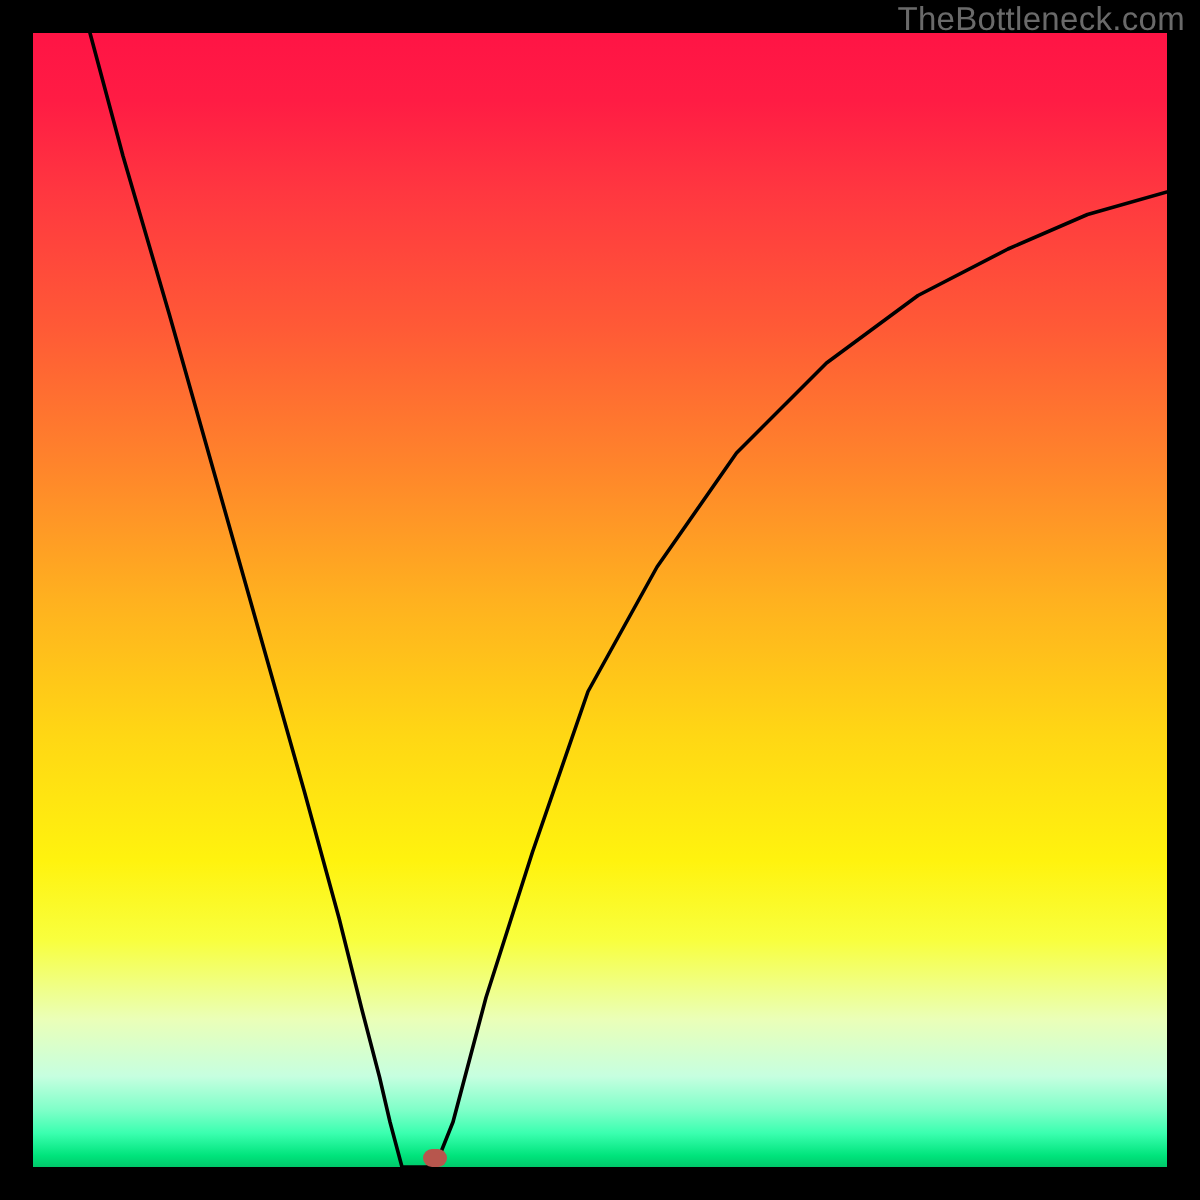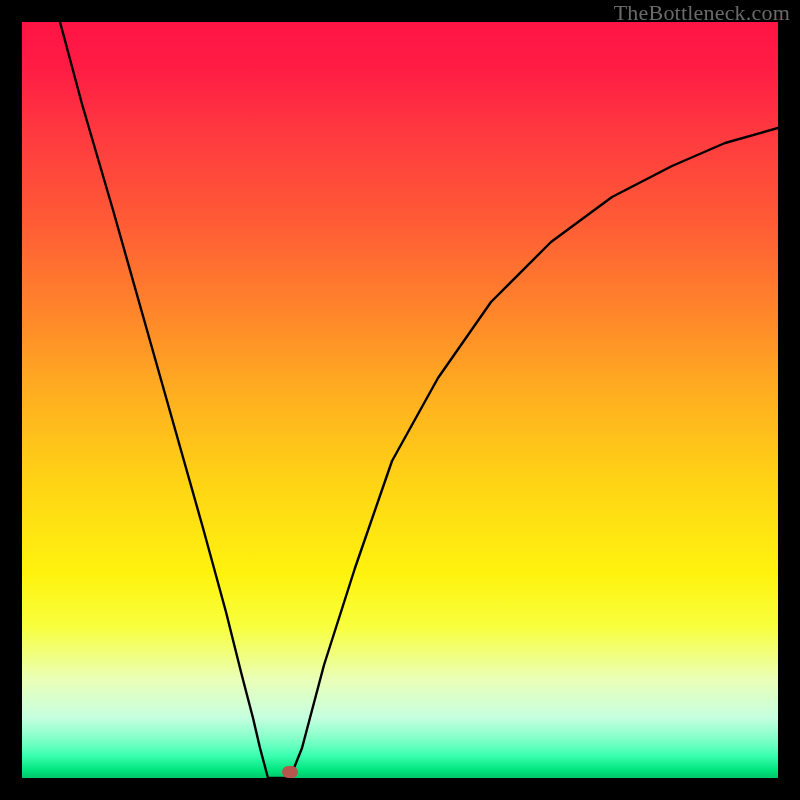--- a/index.html
+++ b/index.html
@@ -11,21 +11,20 @@
     overflow: hidden;
     font-family: Arial, Helvetica, sans-serif;
   }
   .frame {
     position: absolute;
     top: 0;
     left: 0;
     width: 800px;
     height: 800px;
     background: #000;
-    font-family: Liberation Serif, serif;
   }
   .plot {
     position: absolute;
     top: 22px;
     left: 22px;
     width: 756px;
     height: 756px;
     
     background: linear-gradient(to bottom,
       #ff1445 0%,

